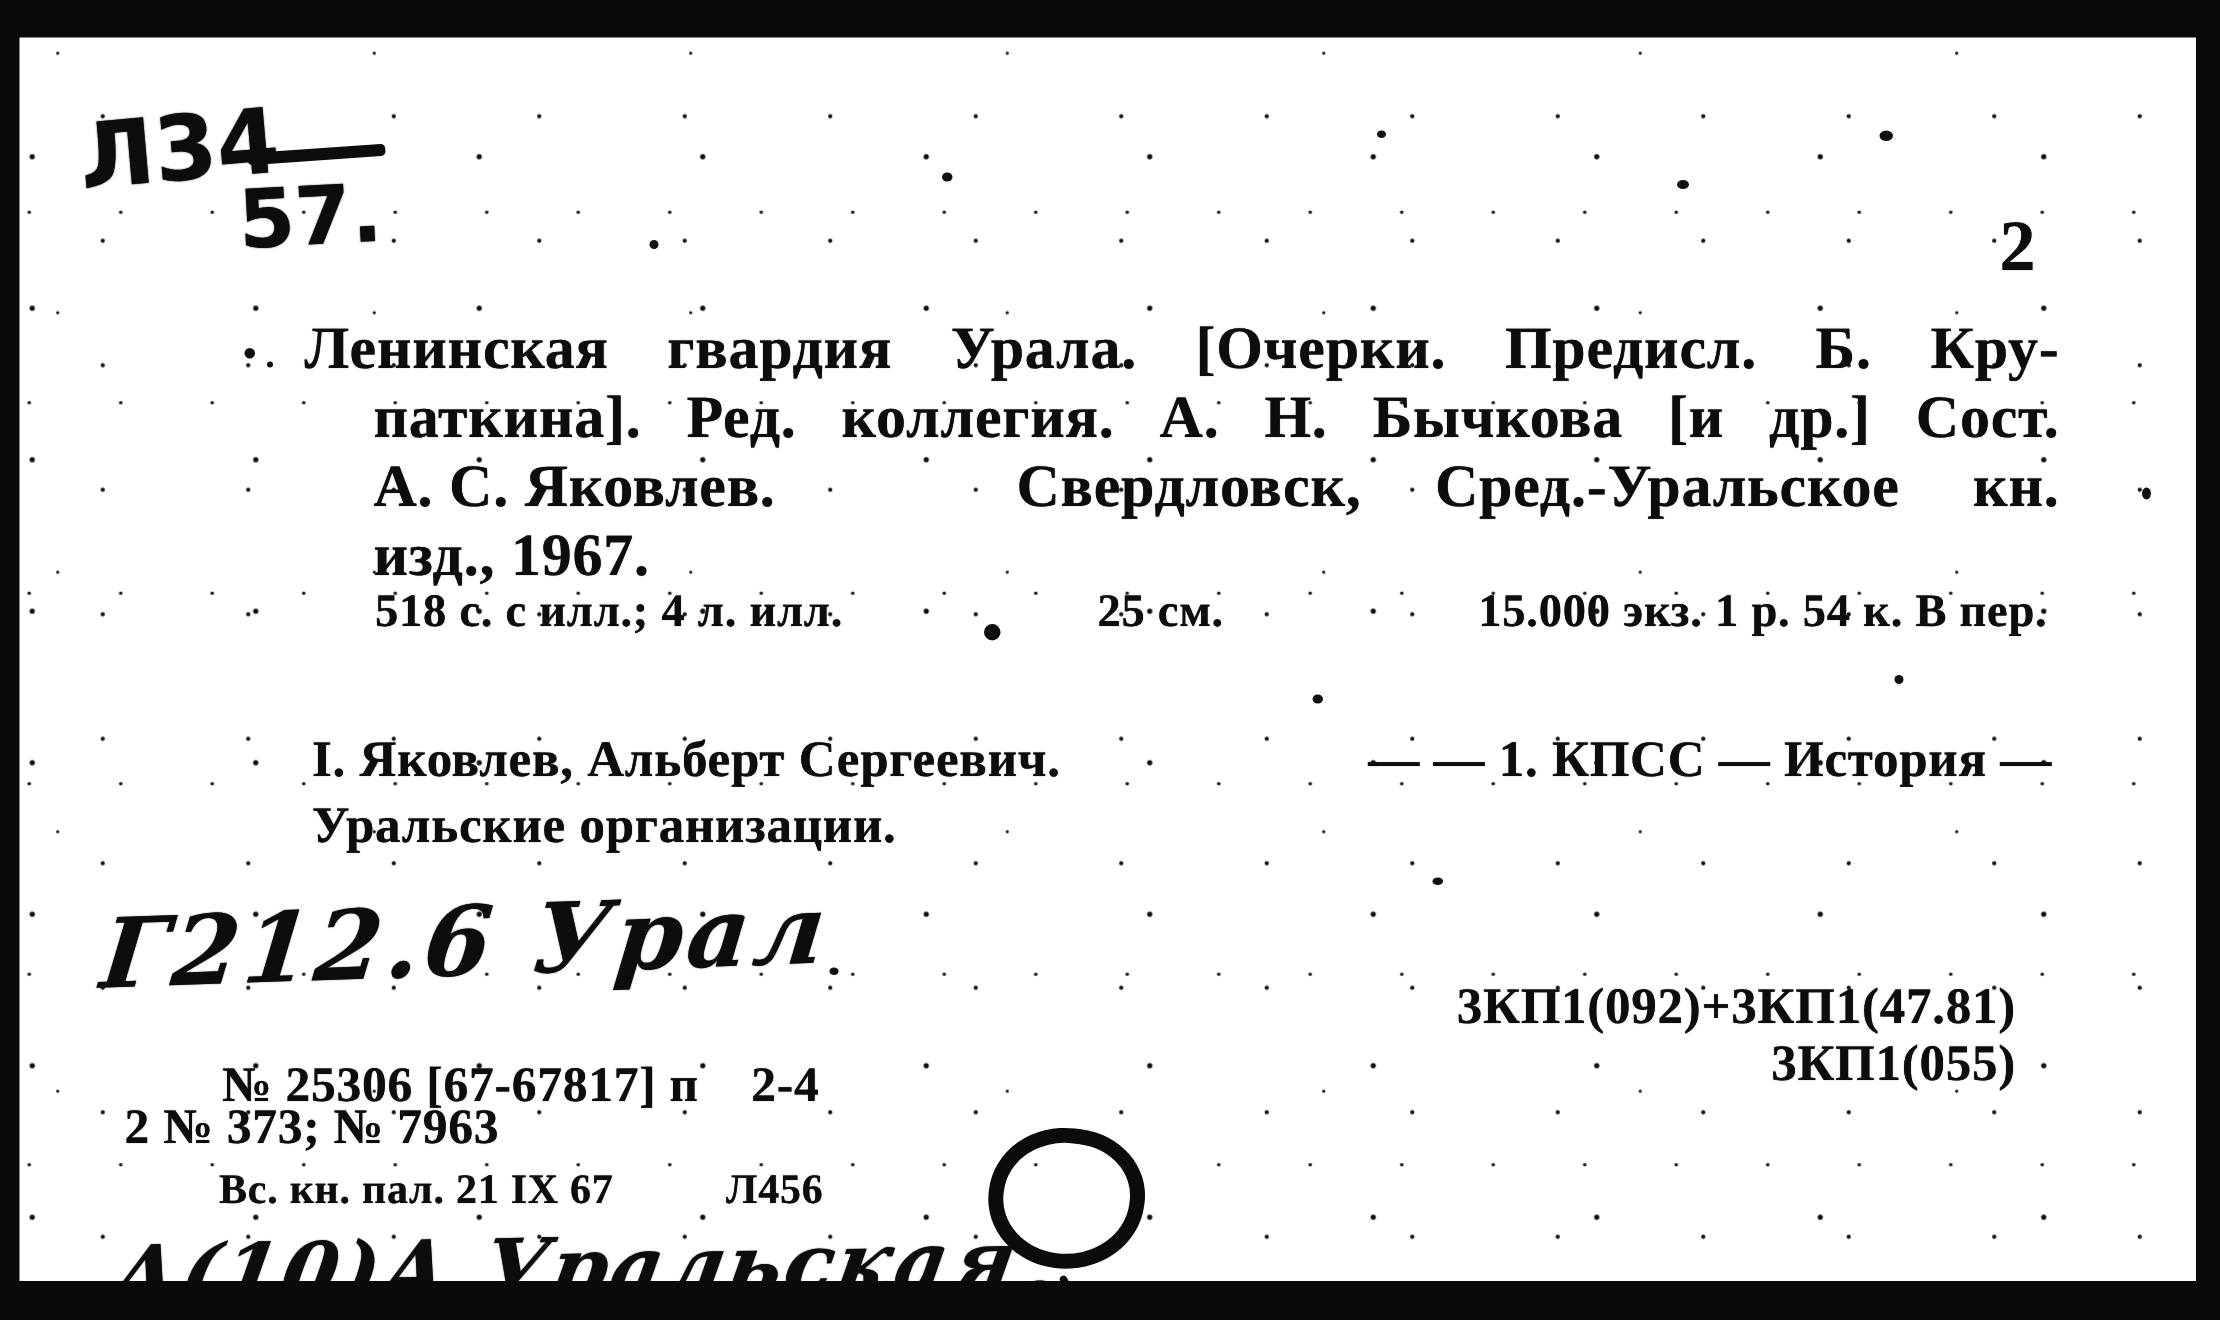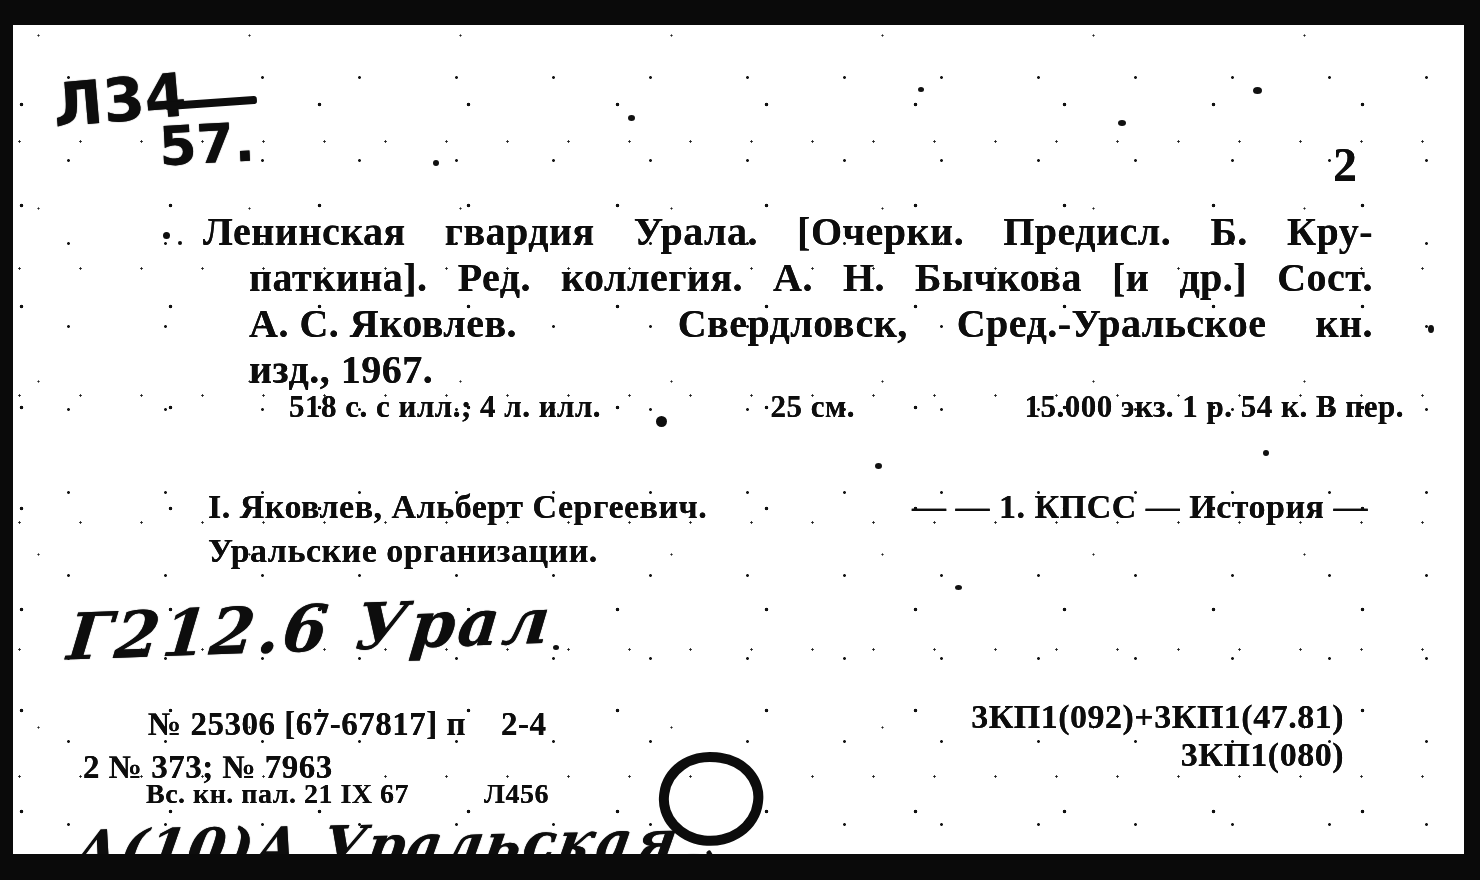--- a/index.html
+++ b/index.html
@@ -62,37 +62,37 @@
   .entry { left: 190px; top: 184px; width: 1170px; font-size: 40px; line-height: 46px; }
   .entry .jline { text-align: justify; text-align-last: justify; }
   .entry .indent { padding-left: 46px; }
   .entry .l3 { display: flex; justify-content: space-between; gap: 24px; }
   .entry .l3 .right { word-spacing: 14px; }
 
   .lead-dot1 { left: 150px; top: 207px; width: 7px; height: 7px; background:#0d0d0d; border-radius: 50%; }
   .lead-dot2 { left: 165px; top: 216px; width: 4px; height: 4px; background:#0d0d0d; border-radius: 50%; }
 
   
-  .collation { left: 237px; top: 364px; width: 1115px; display: flex; justify-content: space-between; font-size: 31px; margin-left: 39px; }
+  .collation { left: 237px; top: 364px; width: 1115px; display: flex; justify-content: space-between; font-size: 31px; }
   .ink-dot { left: 643px; top: 391px; width: 11px; height: 11px; background: #0d0d0d; border-radius: 50%; }
 
   
   .tracings { left: 195px; top: 460px; width: 1160px; font-size: 34px; line-height: 44px; }
   .tracings .t1 { display: flex; justify-content: space-between; }
   .tracings .t1 .left { }
 
   
   .shelfmark { left: 55px; top: 566px; font-size: 64px; letter-spacing: 3px; transform: rotate(-2deg) skewX(-8deg); }
 
   
-  .classif { right: 120px; top: 673px; text-align: right; font-size: 34px; line-height: 38px; }
+  .classif { right: 120px; top: 628px; text-align: right; font-size: 34px; line-height: 38px; }
 
   
   .reg1 { left: 135px; top: 681px; font-size: 33px; }
-  .reg2 { left: 70px;  top: 724px; font-size: 33px; }
+  .reg2 { left: 70px;  top: 709px; font-size: 33px; }
   .reg3 { left: 133px; top: 753px; font-size: 28px; }
 
   
   .signature { left: 62px; top: 788px; font-size: 54px; letter-spacing: 2px; transform: rotate(-1deg) skewX(-10deg); white-space: pre; }
 
   
   .hand-circle { left: 646px; top: 727px; width: 104px; height: 94px; border: 10px solid #0c0c0c; border-radius: 50% 46% 52% 48%; transform: rotate(7deg); background: transparent; }
   .circle-letter { left: 664px; top: 822px; font-size: 32px; }
   .circle-squiggle { left: 688px; top: 822px; }
 
@@ -134,21 +134,21 @@
       <span class="left">I. Яковлев, Альберт Сергеевич.</span>
       <span>— — 1. КПСС — История —</span>
     </div>
     <div>Уральские организации.</div>
   </div>
 
   <span class="abs hand-script shelfmark">Г212.6 Урал</span>
 
   <div class="abs type classif">
     <div>3КП1(092)+3КП1(47.81)</div>
-    <div>3КП1(080)</div>
+    <div>3КП1(055)</div>
   </div>
 
   <div class="abs type pre reg1">№ 25306 [67-67817] п    2-4</div>
   <div class="abs type pre reg2">2 № 373; № 7963</div>
   <div class="abs type pre reg3">Вс. кн. пал. 21 IX 67          Л456</div>
 
   <span class="abs hand-script signature">А(10)А Уральская</span>
 
   <div class="abs hand-circle"></div>
   <span class="abs hand-script circle-letter">С</span>

